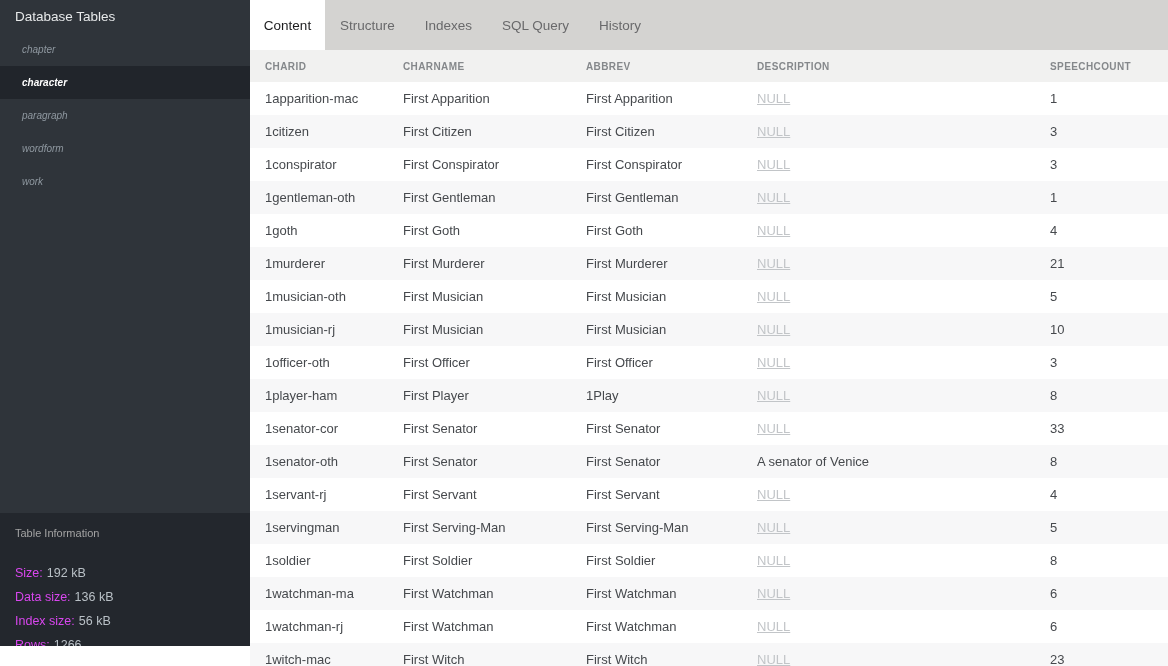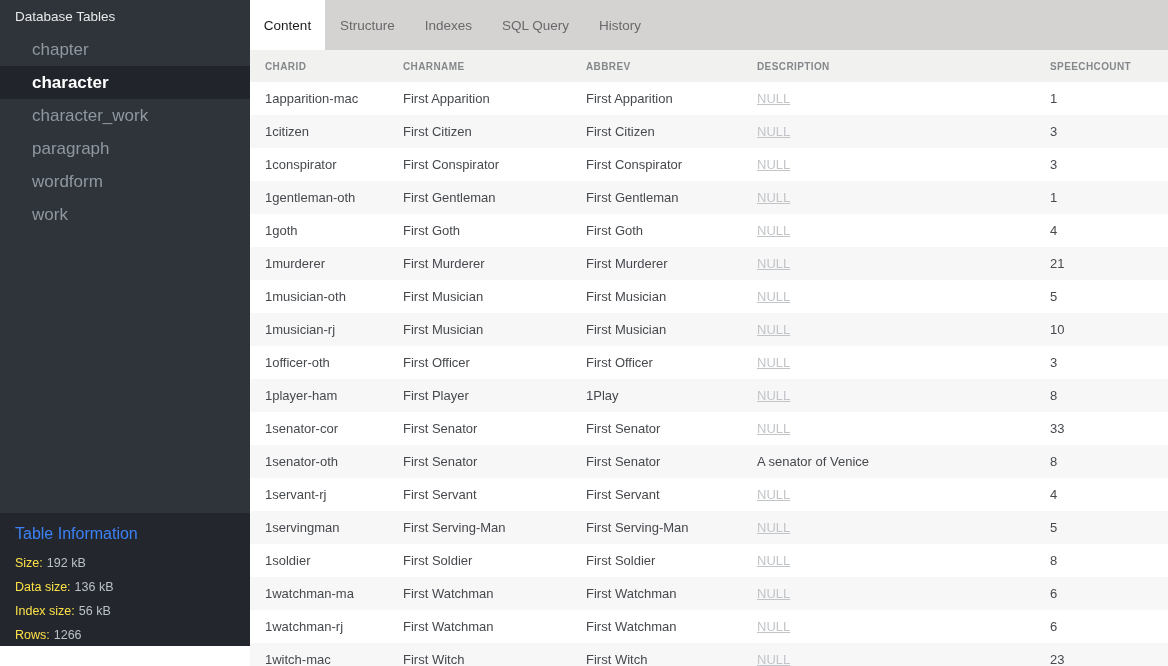--- a/index.html
+++ b/index.html
@@ -14,33 +14,34 @@
   
   .sidebar {
     position: relative; flex: 0 0 250px; width: 250px; height: 646px;
     background: #2f343a; overflow: hidden;
   }
   .sidebar-title {
     height: 33px; line-height: 33px; padding-left: 15px;
     color: #e7e9ea; font-size: 13.5px;
   }
   .side-item {
-    height: 33px; line-height: 33px; padding-left: 32px;
-    font-size: 17px; color: #8f98a0; cursor: pointer;
+    height: 33px; line-height: 33px; padding-left: 22px;
+    font-size: 10px; color: #8f98a0; cursor: pointer;
     white-space: nowrap;
+    font-style: italic;
   }
   .side-item.selected { background: #21252b; color: #ffffff; font-weight: bold; }
 
   .info-panel {
     position: absolute; left: 0; right: 0; bottom: 0; height: 133px;
     background: #23272d; padding: 13px 15px; box-sizing: border-box;
   }
-  .info-title { font-size: 16px; line-height: 15px; color: #3b82f6; margin-bottom: 10px; }
+  .info-title { font-size: 11px; line-height: 15px; color: #a3a3a3; margin-bottom: 20px; }
   .info-line  { line-height: 24px; font-size: 12.5px; white-space: nowrap; }
-  .info-label { color: #fde047; }
+  .info-label { color: #d946ef; }
   .info-value { color: #b9c0c6; margin-left: 4px; }
 
   
   .main { flex: 1 1 auto; display: flex; flex-direction: column; height: 666px; overflow: hidden; }
 
   .tabbar { display: flex; flex: 0 0 50px; height: 50px; background: #d4d3d1; }
   .tab {
     display: flex; align-items: center; padding: 0 15px;
     font-size: 13.5px; color: #69696b; cursor: pointer; white-space: nowrap;
   }
@@ -68,21 +69,20 @@
 </head>
 <body>
 
 <div class="app">
 
   <aside class="sidebar">
     <div class="sidebar-title">Database Tables</div>
     <nav class="table-list">
         <div class="side-item">chapter</div>
         <div class="side-item selected">character</div>
-        <div class="side-item">character_work</div>
         <div class="side-item">paragraph</div>
         <div class="side-item">wordform</div>
         <div class="side-item">work</div>
       </nav>
 
     <div class="info-panel">
       <div class="info-title">Table Information</div>
       <div class="info-stats">
           <div class="info-line"><span class="info-label">Size:</span><span class="info-value">192 kB</span></div>
           <div class="info-line"><span class="info-label">Data size:</span><span class="info-value">136 kB</span></div>

